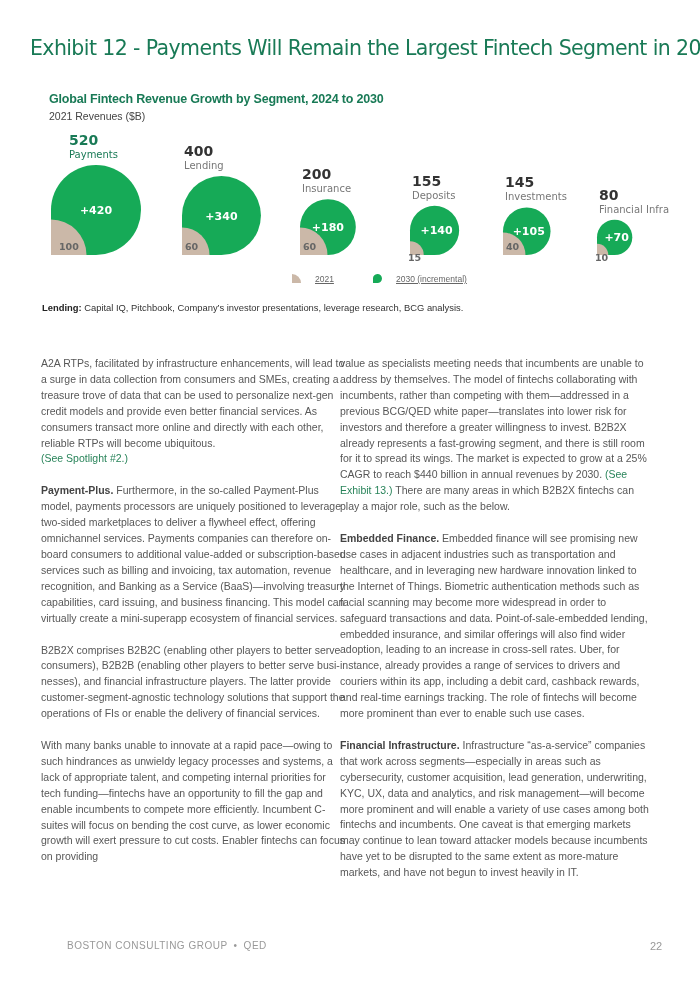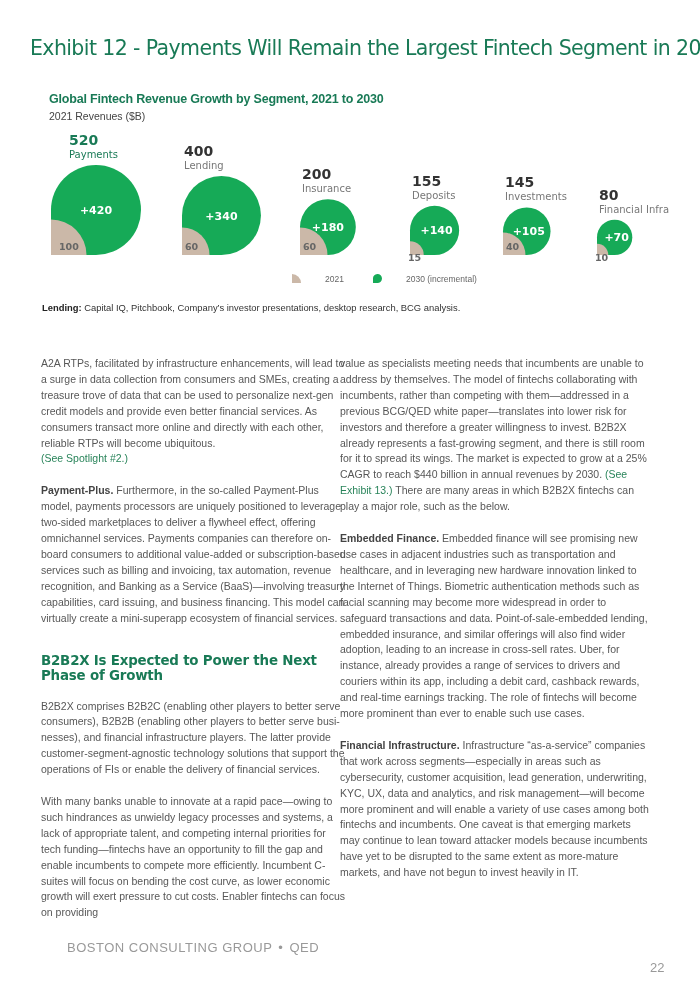--- a/index.html
+++ b/index.html
@@ -7,41 +7,41 @@
   .exhibit-title{position:absolute;left:30px;top:36px;font-size:20.5px;color:#197a56;font-family:"DejaVu Sans",sans-serif;letter-spacing:-0.6px;font-weight:normal;white-space:nowrap;}
   .chart-title{position:absolute;left:49px;top:92px;font-size:12.5px;font-weight:bold;color:#197a56;letter-spacing:-0.2px;white-space:nowrap;}
   .chart-subtitle{position:absolute;left:49px;top:110px;font-size:10.5px;color:#444;white-space:nowrap;}
   #chart{position:absolute;left:0;top:0;width:700px;height:300px;}
   .seg-value{font-family:"DejaVu Sans",sans-serif;font-weight:bold;font-size:14px;fill:#333;}
   .seg-value.first{fill:#197a56;}
   .seg-label{font-family:"DejaVu Sans",sans-serif;font-size:10px;fill:#777;}
   .seg-label.first{fill:#197a56;}
   .inc-label{font-family:"DejaVu Sans",sans-serif;font-weight:bold;fill:#fff;font-size:11px;}
   .base-label{font-family:"DejaVu Sans",sans-serif;font-weight:bold;fill:#666;font-size:9.5px;}
-  .legend{position:absolute;top:274px;font-size:8.5px;color:#666;display:flex;align-items:flex-start;gap:24px;white-space:nowrap;}
+  .legend{position:absolute;top:274px;font-size:8.5px;color:#666;display:flex;align-items:flex-start;gap:14px;white-space:nowrap;text-decoration:underline;}
   .legend-2021{left:292px;}
   .legend-2030{left:372px;}
   .sources{position:absolute;left:42px;top:302px;font-size:9.4px;color:#333;white-space:nowrap;}
   .sources b{color:#222;}
   .col{position:absolute;top:356px;width:305px;font-size:10.5px;line-height:15.9px;color:#575757;}
   .col-left{left:41px;}
   .col-right{left:340px;width:310px;}
   .col p{margin:0 0 16px 0;}
   .col b{color:#444;}
   .link{color:#29845a;}
   .section-heading{font-family:"DejaVu Sans",sans-serif;font-weight:bold;font-size:13.4px;line-height:15px;color:#197a56;margin:26px 0 16px 0;letter-spacing:-0.2px;}
-  .footer-left{position:absolute;left:41px;top:940px;font-size:13px;color:#999;letter-spacing:0.5px;white-space:nowrap;padding-left:26px;}
+  .footer-left{position:absolute;left:41px;top:940px;font-size:10px;color:#999;letter-spacing:0.5px;white-space:nowrap;padding-left:26px;}
   .footer-left .dot{margin:0 6px;}
-  .footer-right{position:absolute;left:650px;top:960px;font-size:13px;color:#999;}
+  .footer-right{position:absolute;left:650px;top:940px;font-size:11px;color:#999;}
 </style>
 </head>
 <body>
 
 <div class="exhibit-title">Exhibit 12 - Payments Will Remain the Largest Fintech Segment in 2030</div>
-<div class="chart-title">Global Fintech Revenue Growth by Segment, 2021 to 2030</div>
+<div class="chart-title">Global Fintech Revenue Growth by Segment, 2024 to 2030</div>
 <div class="chart-subtitle">2021 Revenues ($B)</div>
 
 <svg id="chart" xmlns="http://www.w3.org/2000/svg" width="700" height="300">
     <g>
       <path d="M51 255 L51 210 A45 45 0 0 1 96 165 A45 45 0 0 1 141 210 A45 45 0 0 1 96 255 Z" fill="#16aa57"></path>
       <path d="M51 255 L51 219.4791502180653 A35.520849781934686 35.520849781934686 0 0 1 86.52084978193469 255 Z" fill="#cbb8a8"></path>
       <text x="69" y="145" class="seg-value first">520</text>
       <text x="69" y="158" class="seg-label first">Payments</text>
       <text x="96" y="214" text-anchor="middle" class="inc-label">+420</text>
       <text x="59" y="250" class="base-label">100</text>
@@ -94,26 +94,25 @@
     </svg>
   <span>2021</span>
 </div>
 <div class="legend legend-2030">
   <svg width="10" height="10">
       <path d="M1 9 L1 5 A4.5 4.5 0 1 1 5 9 Z" fill="#16aa57"></path>
     </svg>
   <span>2030 (incremental)</span>
 </div>
 
-<div class="sources"><b>Lending:</b><span> Capital IQ, Pitchbook, Company’s investor presentations, desktop research, BCG analysis.</span></div>
+<div class="sources"><b>Lending:</b><span> Capital IQ, Pitchbook, Company’s investor presentations, leverage research, BCG analysis.</span></div>
 
 <div class="col col-left">
   <p><span>A2A RTPs, facilitated by infrastructure enhancements, will lead to a surge in data collection from consumers and SMEs, creating a treasure trove of data that can be used to personal­ize next-gen credit models and provide even better financial services. As consumers transact more online and directly with each other, reliable RTPs will become ubiquitous.</span><br><span class="link">(See Spotlight #2.)</span></p>
   <p><b>Payment-Plus.</b><span> Furthermore, in the so-called Payment-Plus model, payments processors are uniquely positioned to leverage two-sided marketplaces to deliver a flywheel effect, offering omnichannel services. Payments companies can therefore on-board consumers to additional value-added or subscription-based services such as billing and invoicing, tax automation, revenue recognition, and Banking as a Service (BaaS)—involving treasury capabilities, card issuing, and business financing. This model can virtually create a mini-superapp ecosystem of financial services.</span></p>
-  <div class="section-heading">B2B2X Is Expected to Power the Next Phase of Growth</div>
   <p>B2B2X comprises B2B2C (enabling other players to better serve consumers), B2B2B (enabling other players to better serve busi­nesses), and financial infrastructure players. The latter provide customer-segment-agnostic technology solutions that support the operations of FIs or enable the delivery of financial services.</p>
   <p>With many banks unable to innovate at a rapid pace—owing to such hindrances as unwieldy legacy processes and systems, a lack of appropriate talent, and competing internal priorities for tech funding—fintechs have an opportunity to fill the gap and enable incumbents to compete more efficiently. Incumbent C-suites will focus on bending the cost curve, as lower economic growth will exert pressure to cut costs. Enabler fintechs can focus on providing</p>
 </div>
 
 <div class="col col-right">
   <p><span>value as specialists meeting needs that incumbents are unable to address by themselves. The model of fintechs collaborating with incumbents, rather than competing with them—addressed in a previous BCG/QED white paper—translates into lower risk for investors and therefore a greater willingness to invest. B2B2X already represents a fast-growing segment, and there is still room for it to spread its wings. The market is expected to grow at a 25% CAGR to reach $440 billion in annual revenues by 2030. </span><span class="link">(See Exhibit 13.)</span><span> There are many areas in which B2B2X fintechs can play a major role, such as the below.</span></p>
   <p><b>Embedded Finance.</b><span> Embedded finance will see promising new use cases in adjacent industries such as transportation and healthcare, and in leveraging new hardware innovation linked to the Internet of Things. Biometric authentication meth­ods such as facial scanning may become more widespread in order to safeguard transactions and data. Point-of-sale-embed­ded lending, embedded insurance, and similar offerings will also find wider adoption, leading to an increase in cross-sell rates. Uber, for instance, already provides a range of services to drivers and couriers within its app, including a debit card, cashback rewards, and real-time earnings tracking. The role of fintechs will become more prominent than ever to enable such use cases.</span></p>
   <p><b>Financial Infrastructure.</b><span> Infrastructure “as-a-service” companies that work across segments—especially in areas such as cybersecurity, customer acquisition, lead generation, underwriting, KYC, UX, data and analytics, and risk manage­ment—will become more prominent and will enable a variety of use cases among both fintechs and incumbents. One caveat is that emerging markets may continue to lean toward attacker models because incumbents have yet to be disrupted to the same extent as more-mature markets, and have not begun to invest heavily in IT.</span></p>
 </div>
 

